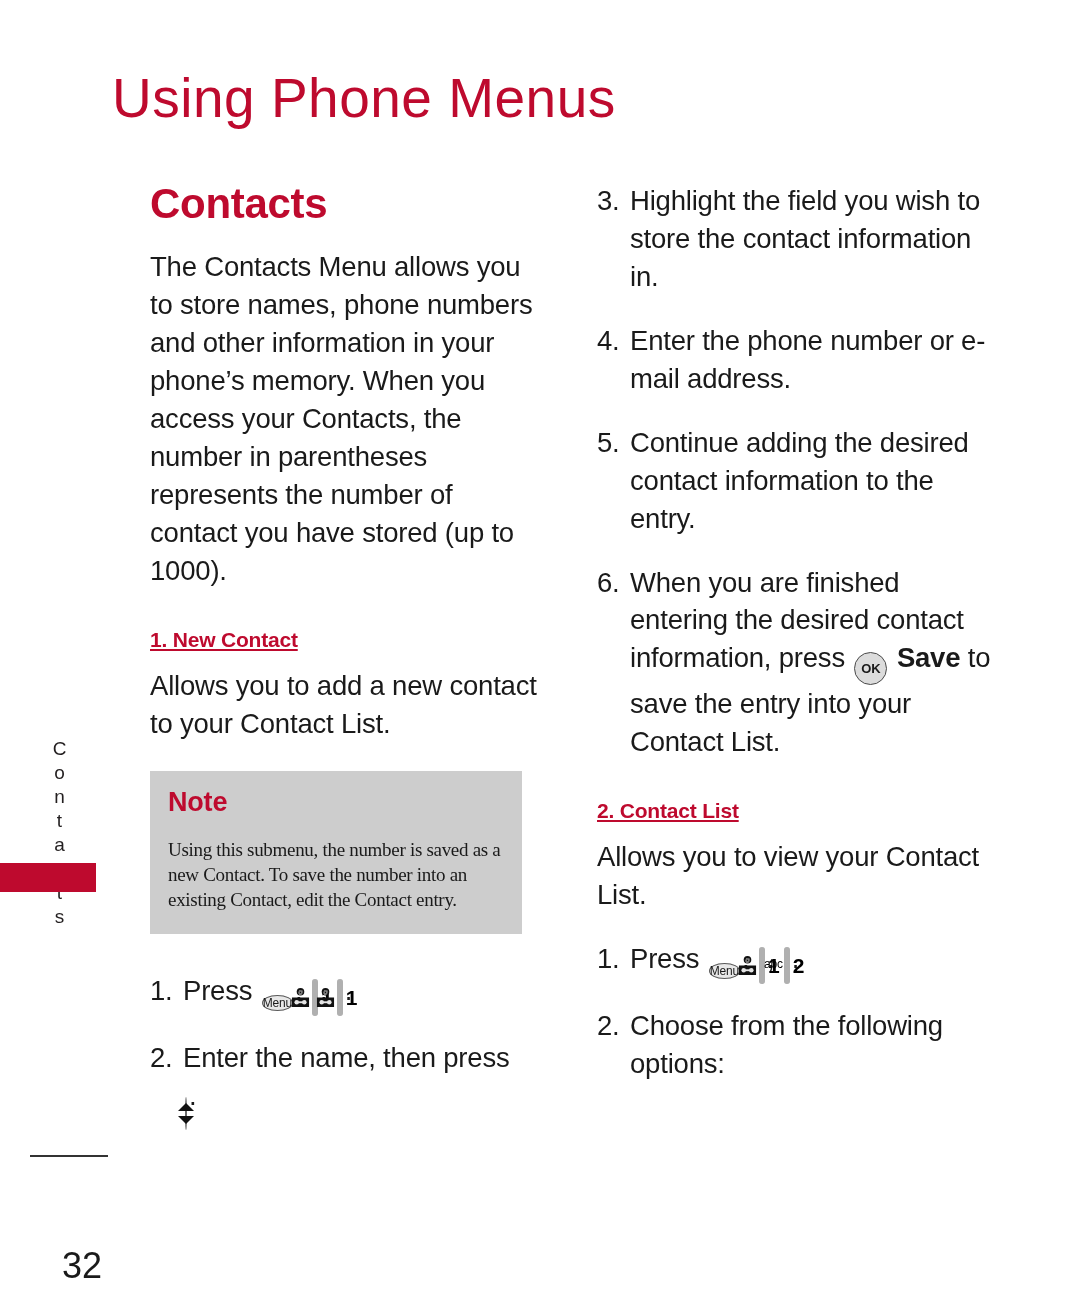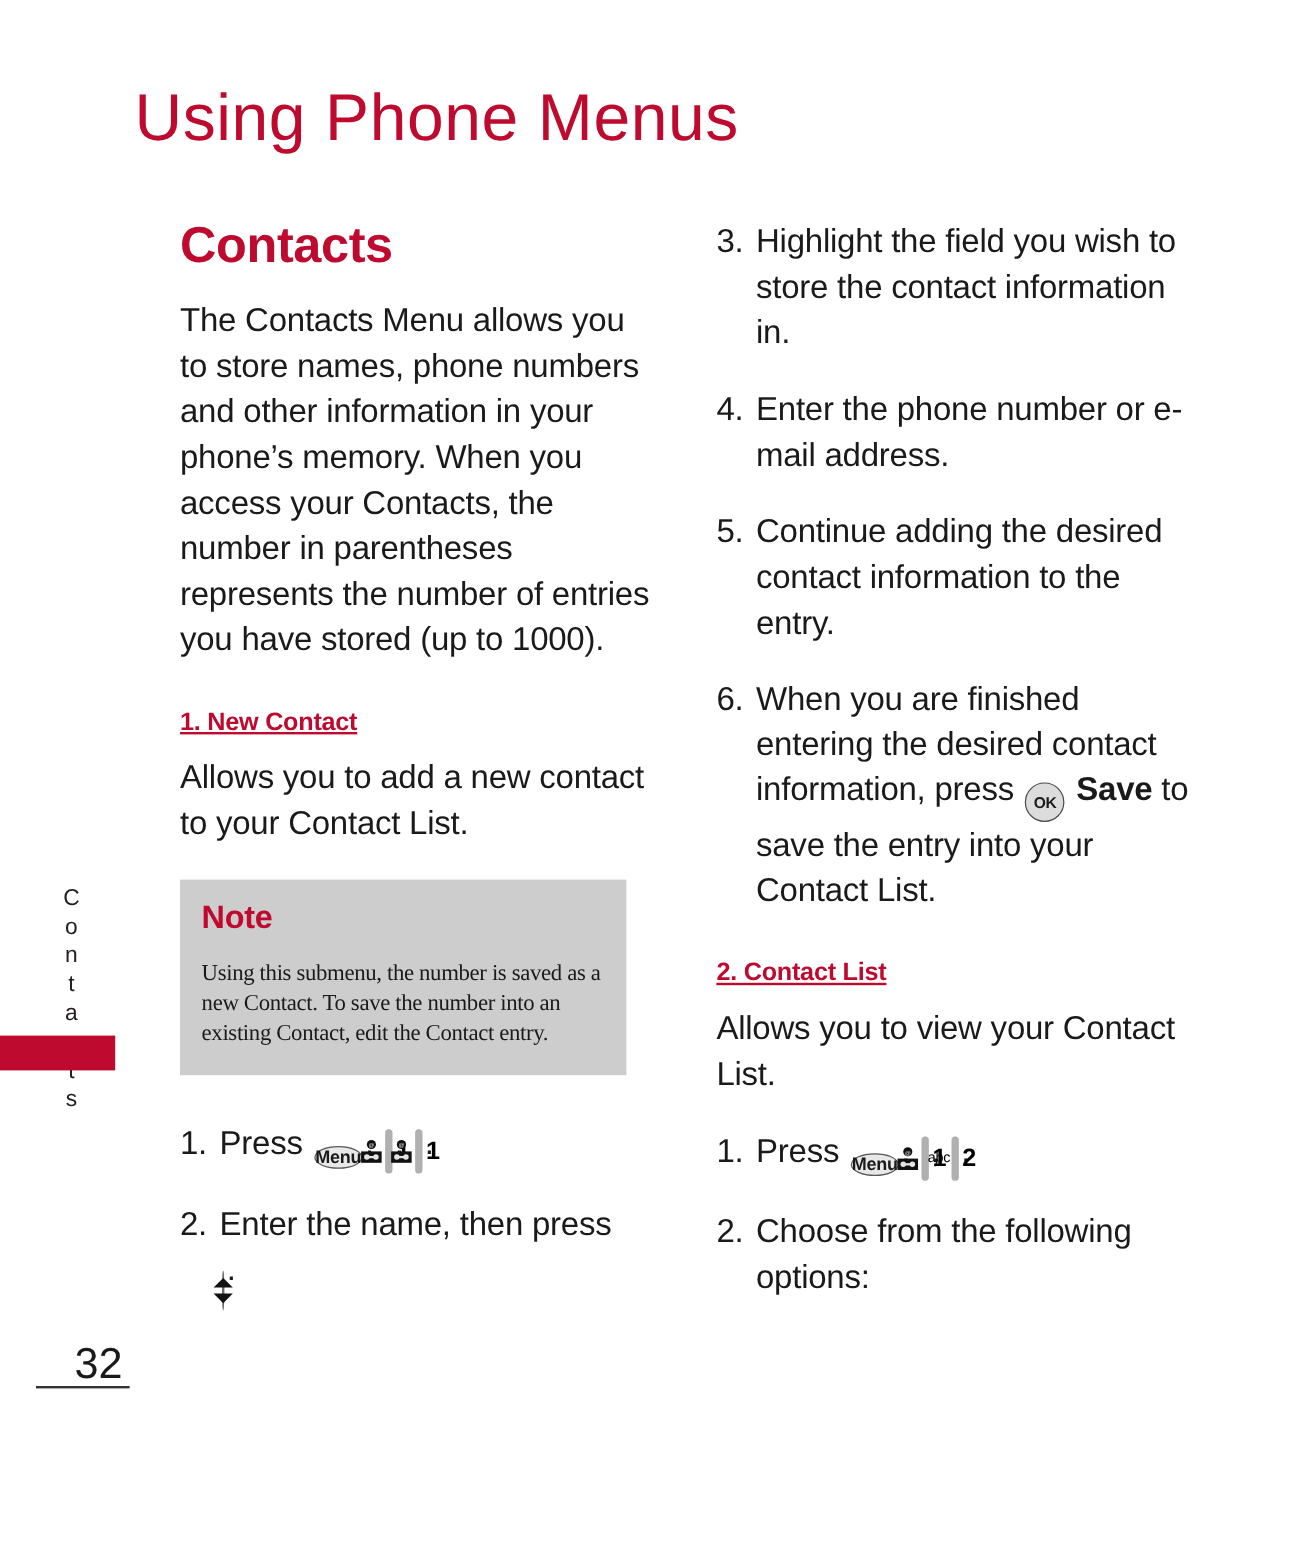--- a/index.html
+++ b/index.html
@@ -138,22 +138,22 @@
     margin: 0 2px;
   }
   .key-round {
     width: 36px;
     height: 36px;
     border-radius: 50%;
     background: #e8e8e8;
     border: 1.5px solid #5a5a5a;
     text-align: center;
     line-height: 36px;
-    font-size: 15px;
-    font-weight: bold;
+    font-size: 12px;
+    font-weight: normal;
     color: #1a1a1a;
     box-sizing: border-box;
   }
   .key-ok {
     width: 33px;
     height: 33px;
     border-radius: 50%;
     background: #dcdcdc;
     border: 1.5px solid #4a4a4a;
     text-align: center;
@@ -226,38 +226,38 @@
     position: absolute;
     left: 30px;
     top: 1155px;
     width: 78px;
     height: 2px;
     background: #333;
   }
   .page-number {
     position: absolute;
     left: 62px;
-    top: 1115px;
+    top: 1245px;
     font-size: 36px;
     color: #1a1a1a;
   }
 </style>
 </head>
 <body>
 
 <div class="page-title">Using Phone Menus</div>
 
 <div class="side-tab-label">Contacts</div>
 <div class="side-tab-marker"></div>
 
 <div class="col-left">
 
   <h2 class="section-head">Contacts</h2>
 
-  <p class="body-text">The Contacts Menu allows you to store names, phone numbers and other information in your phone’s memory. When you access your Contacts, the number in parentheses represents the number of entries you have stored (up to 1000).</p>
+  <p class="body-text">The Contacts Menu allows you to store names, phone numbers and other information in your phone’s memory. When you access your Contacts, the number in parentheses represents the number of contact you have stored (up to 1000).</p>
 
   <h3 class="sub-head">1. New Contact</h3>
 
   <p class="body-text">Allows you to add a new contact to your Contact List.</p>
 
   <div class="note-box">
     <div class="note-title">Note</div>
     <div class="note-text">Using this submenu, the number is saved as a new Contact. To save the number into an existing Contact, edit the Contact entry.</div>
   </div>
 

